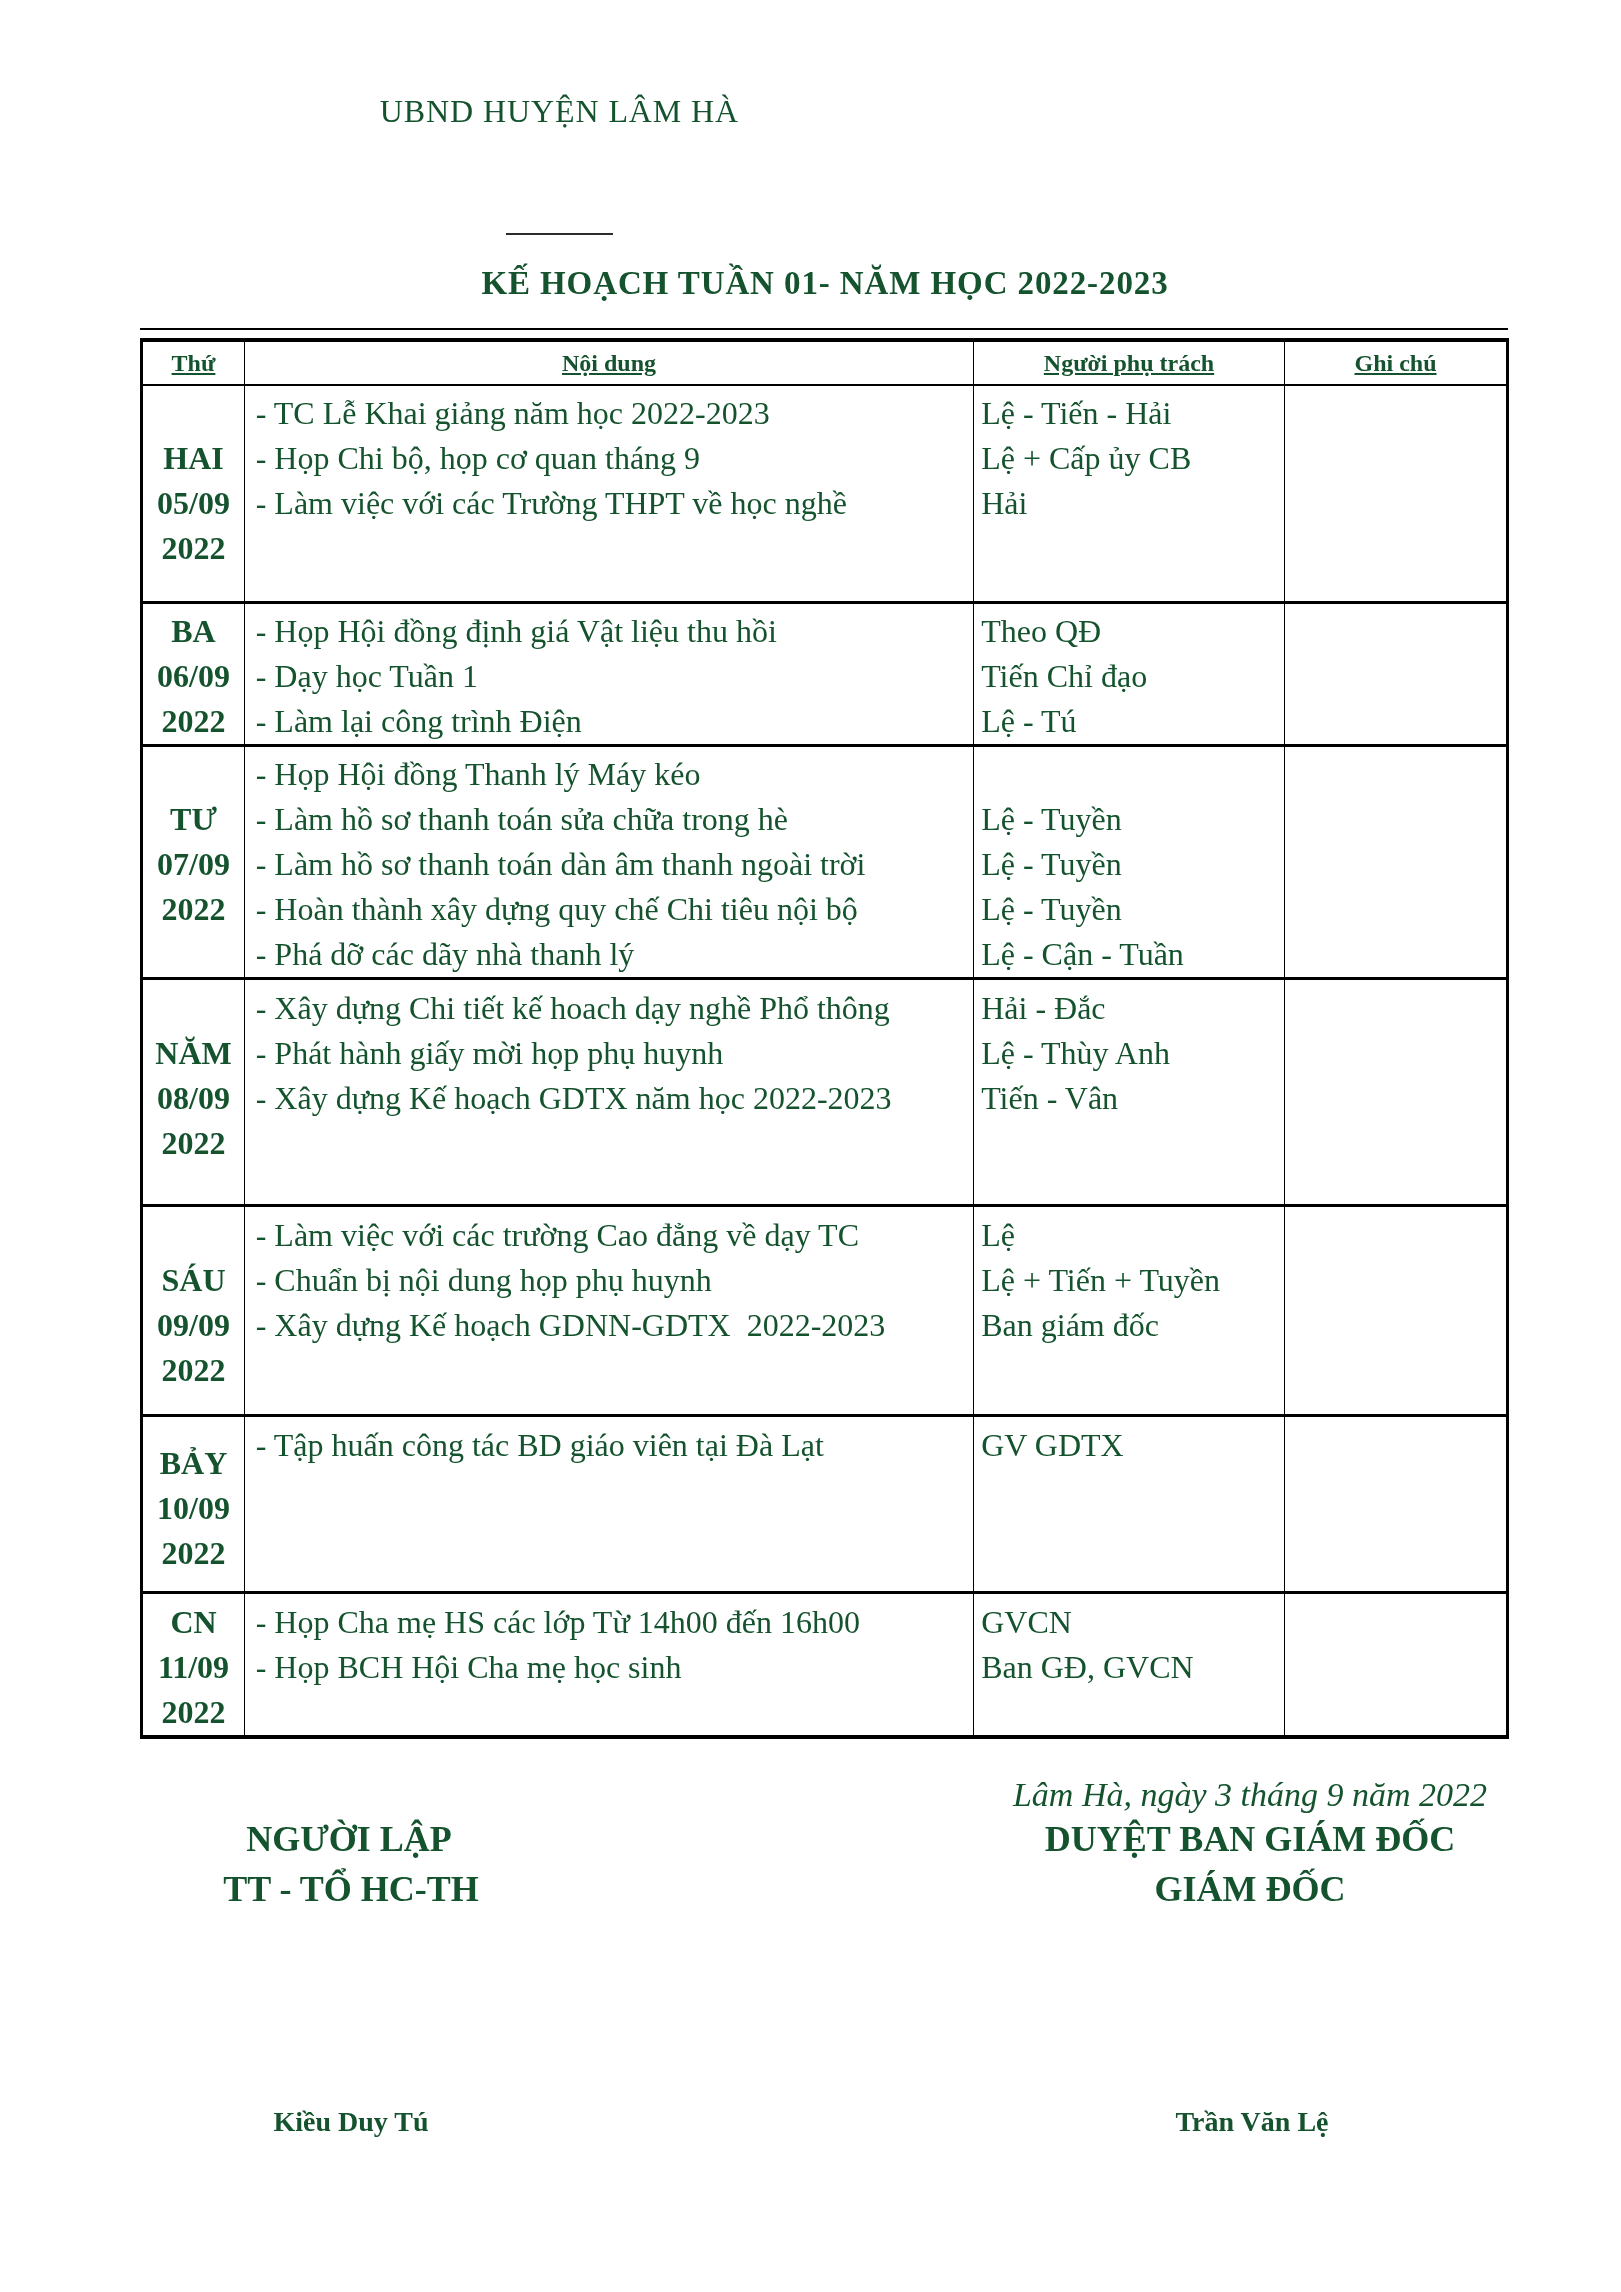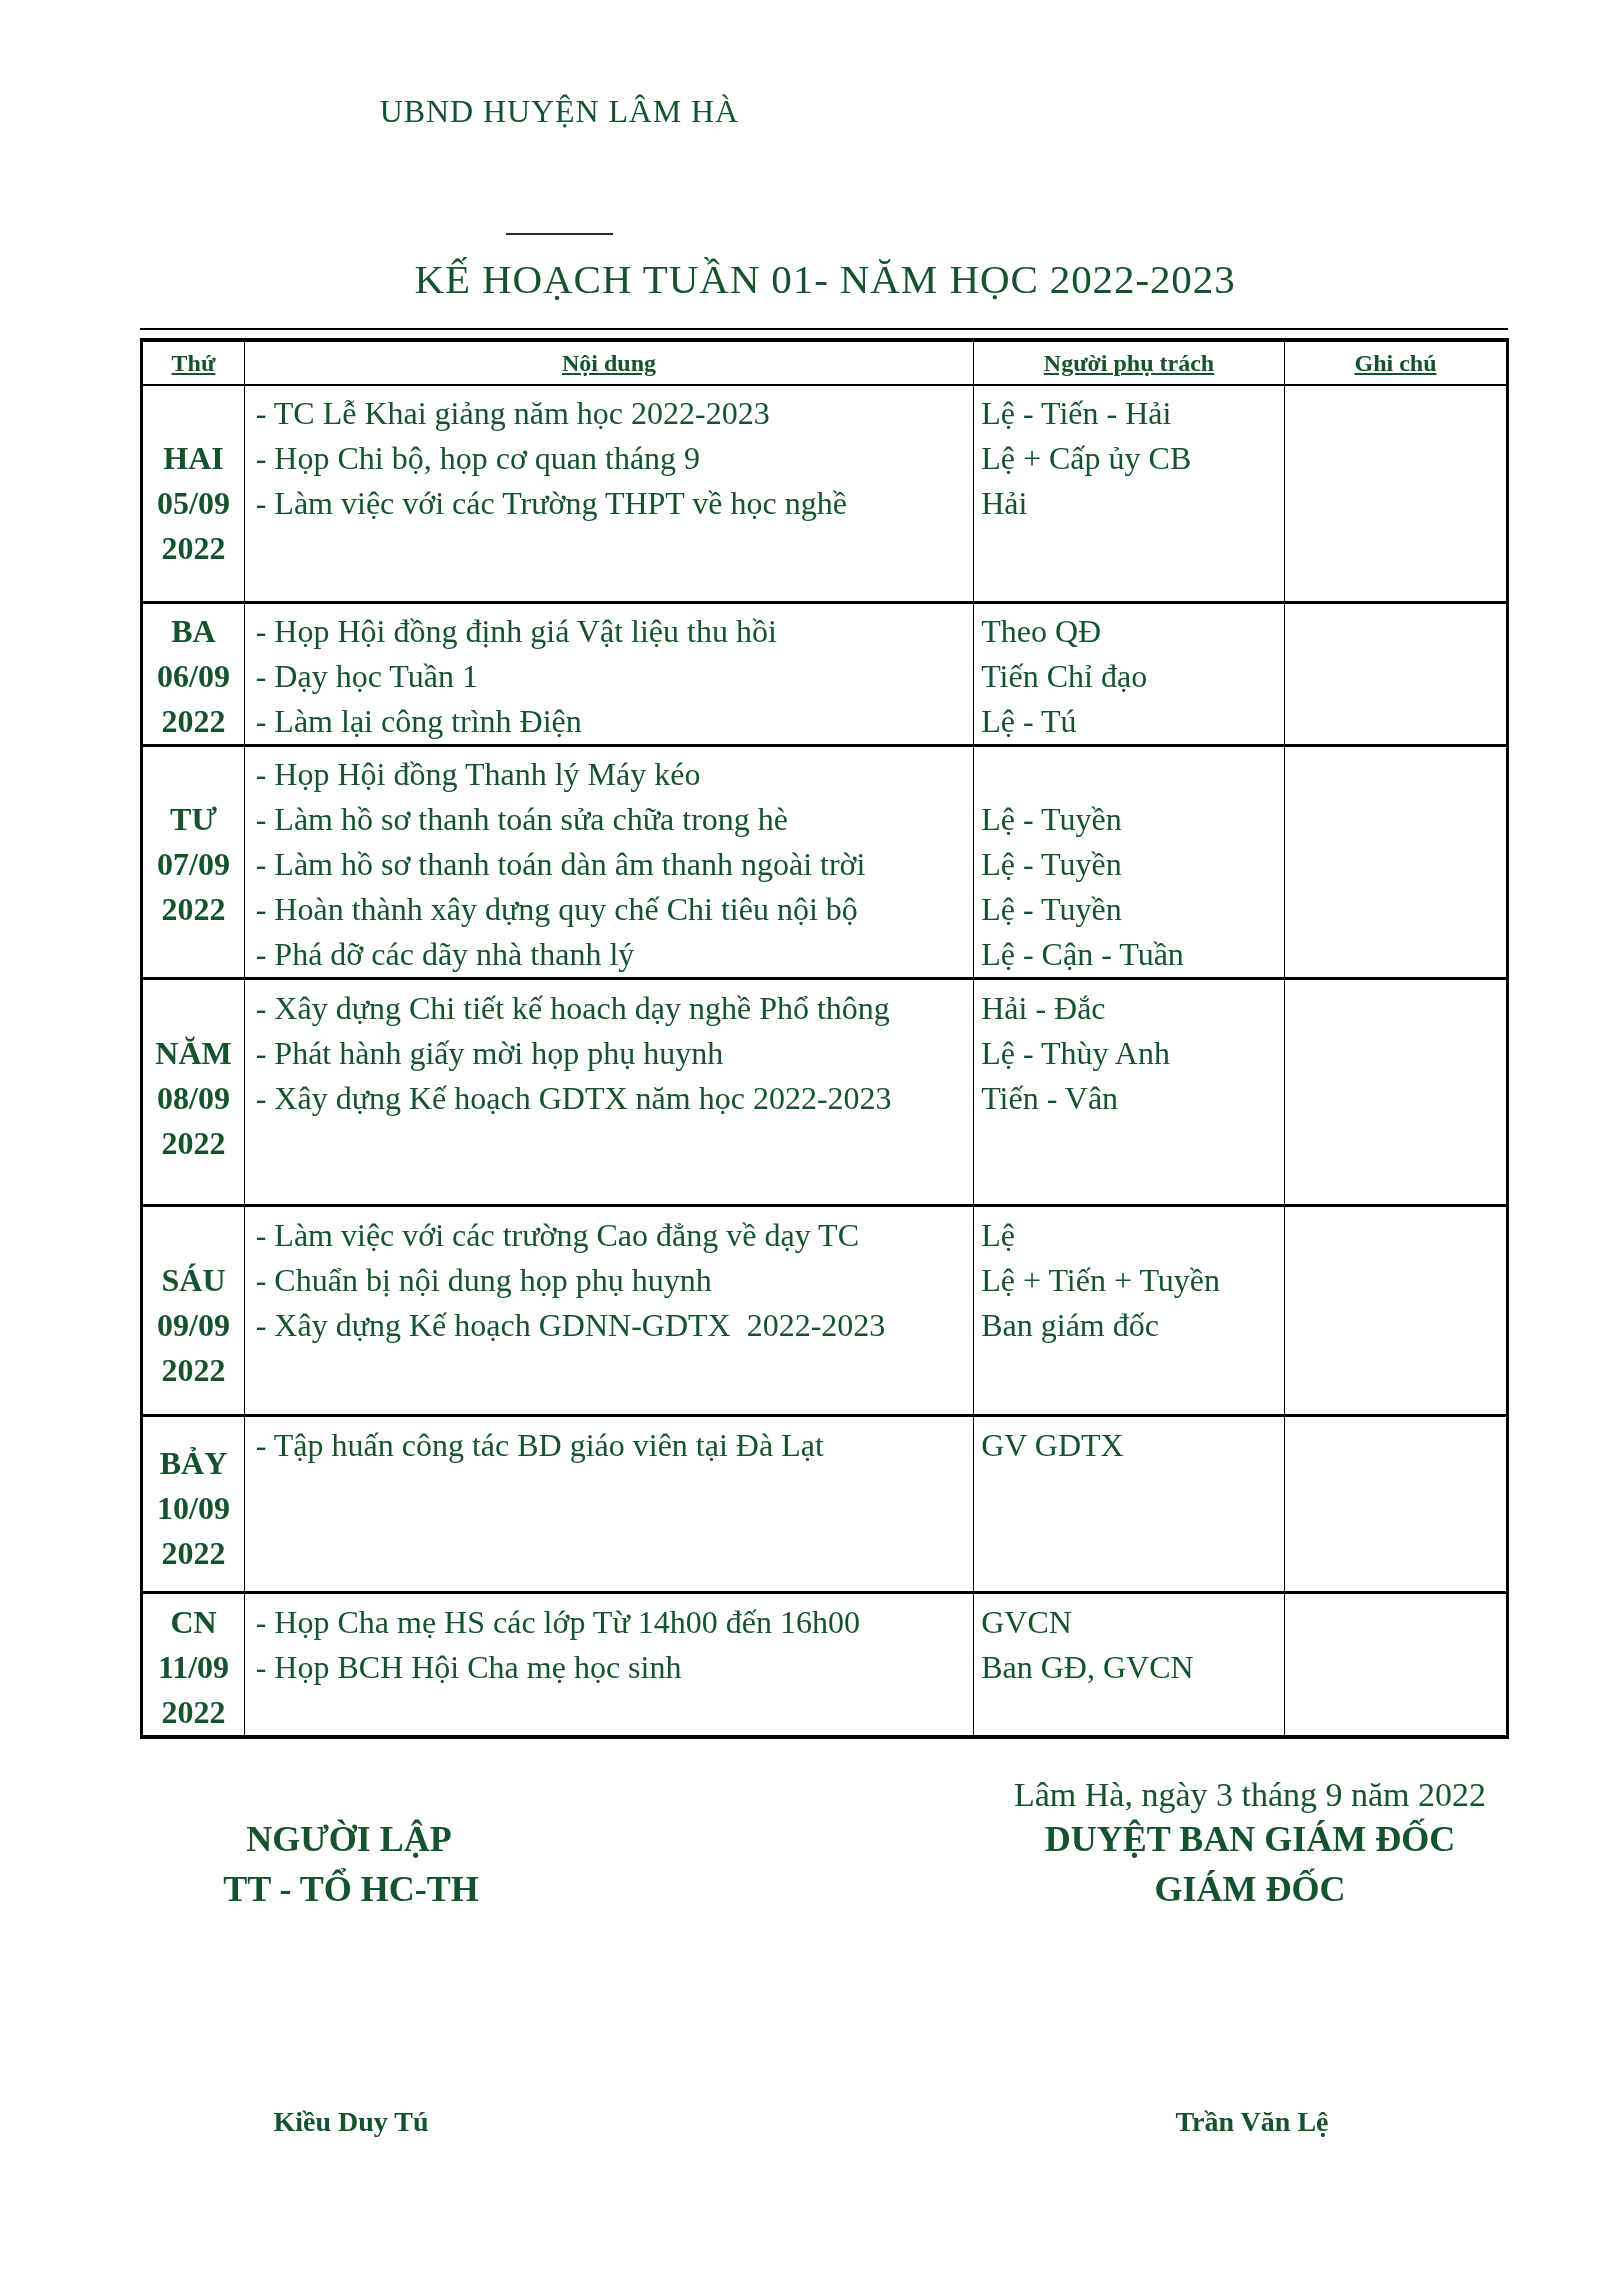--- a/index.html
+++ b/index.html
@@ -24,23 +24,23 @@
   .org-line1 { font-size: 32px; letter-spacing: 0.9px; }
   .org-line2 { font-size: 36px; font-weight: 700; margin-top: 23px; letter-spacing: 0.9px; }
   .org-rule {
     position: absolute;
     top: 233px; left: 506px;
     width: 107px; height: 0;
     border-top: 2.7px solid #2b2b2b;
   }
   .doc-title {
     position: absolute;
-    top: 255px; left: 825px;
+    top: 265px; left: 825px;
     transform: translateX(-50%);
-    font-size: 41px; font-weight: 400;
+    font-size: 33px; font-weight: 700;
     white-space: nowrap;
     letter-spacing: 0.9px;
   }
 
   
   .table-topline {
     position: absolute;
     top: 328px; left: 140px;
     width: 1368px; height: 0;
     border-top: 2.7px solid #000;
@@ -83,21 +83,21 @@
     white-space: pre-wrap;
   }
   .day-line { font-size: 32px; }
 
   
   .cx {
     position: absolute;
     transform: translateX(-50%);
     white-space: nowrap;
   }
-  .date-line { font-size: 34px; }
+  .date-line { font-style: italic; font-size: 34px; }
   .sig-title { font-weight: 700; font-size: 36px; }
   .sig-name  { font-weight: 700; font-size: 28px; }
 </style>
 </head>
 <body>
 
 <div class="page">
 
   <div class="org-block">
     <div class="org-line1">UBND HUYỆN LÂM HÀ</div>

